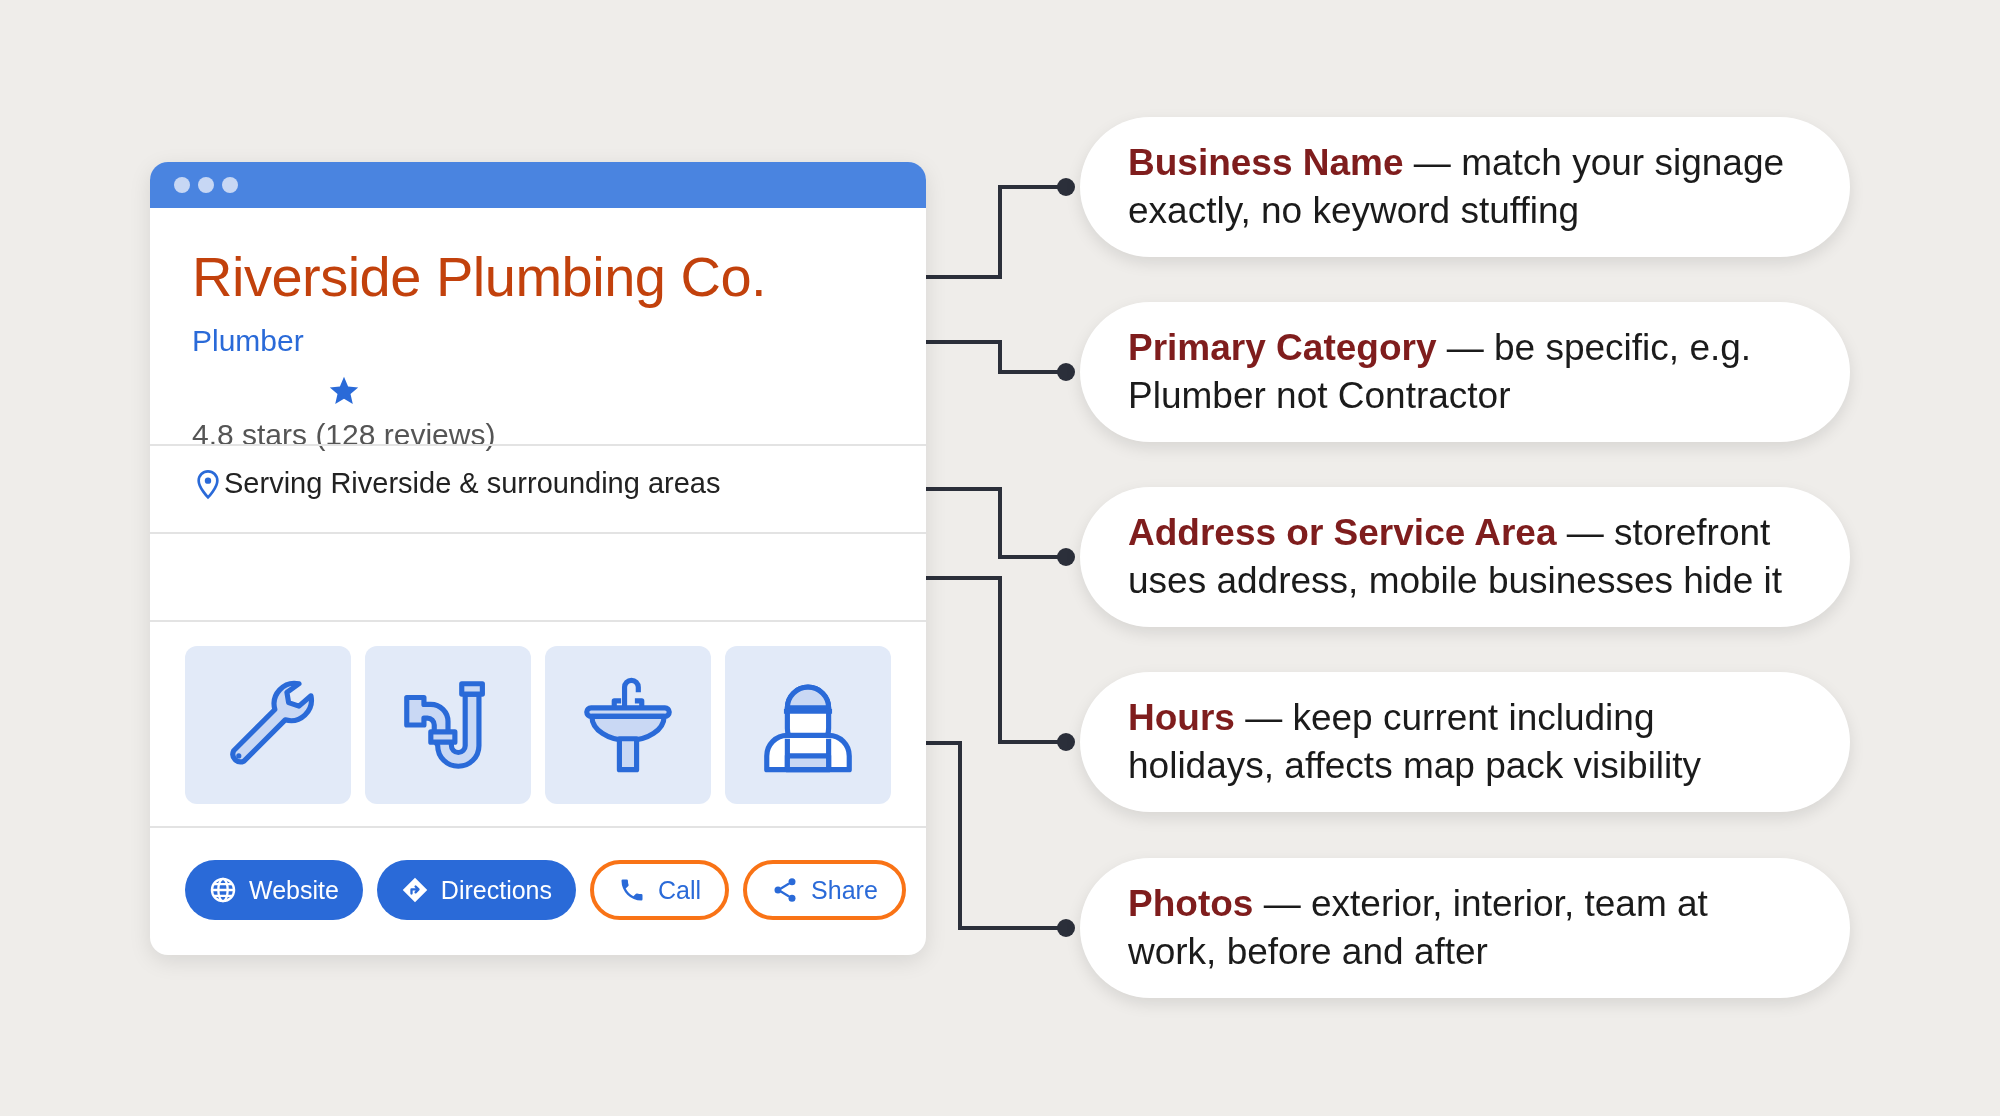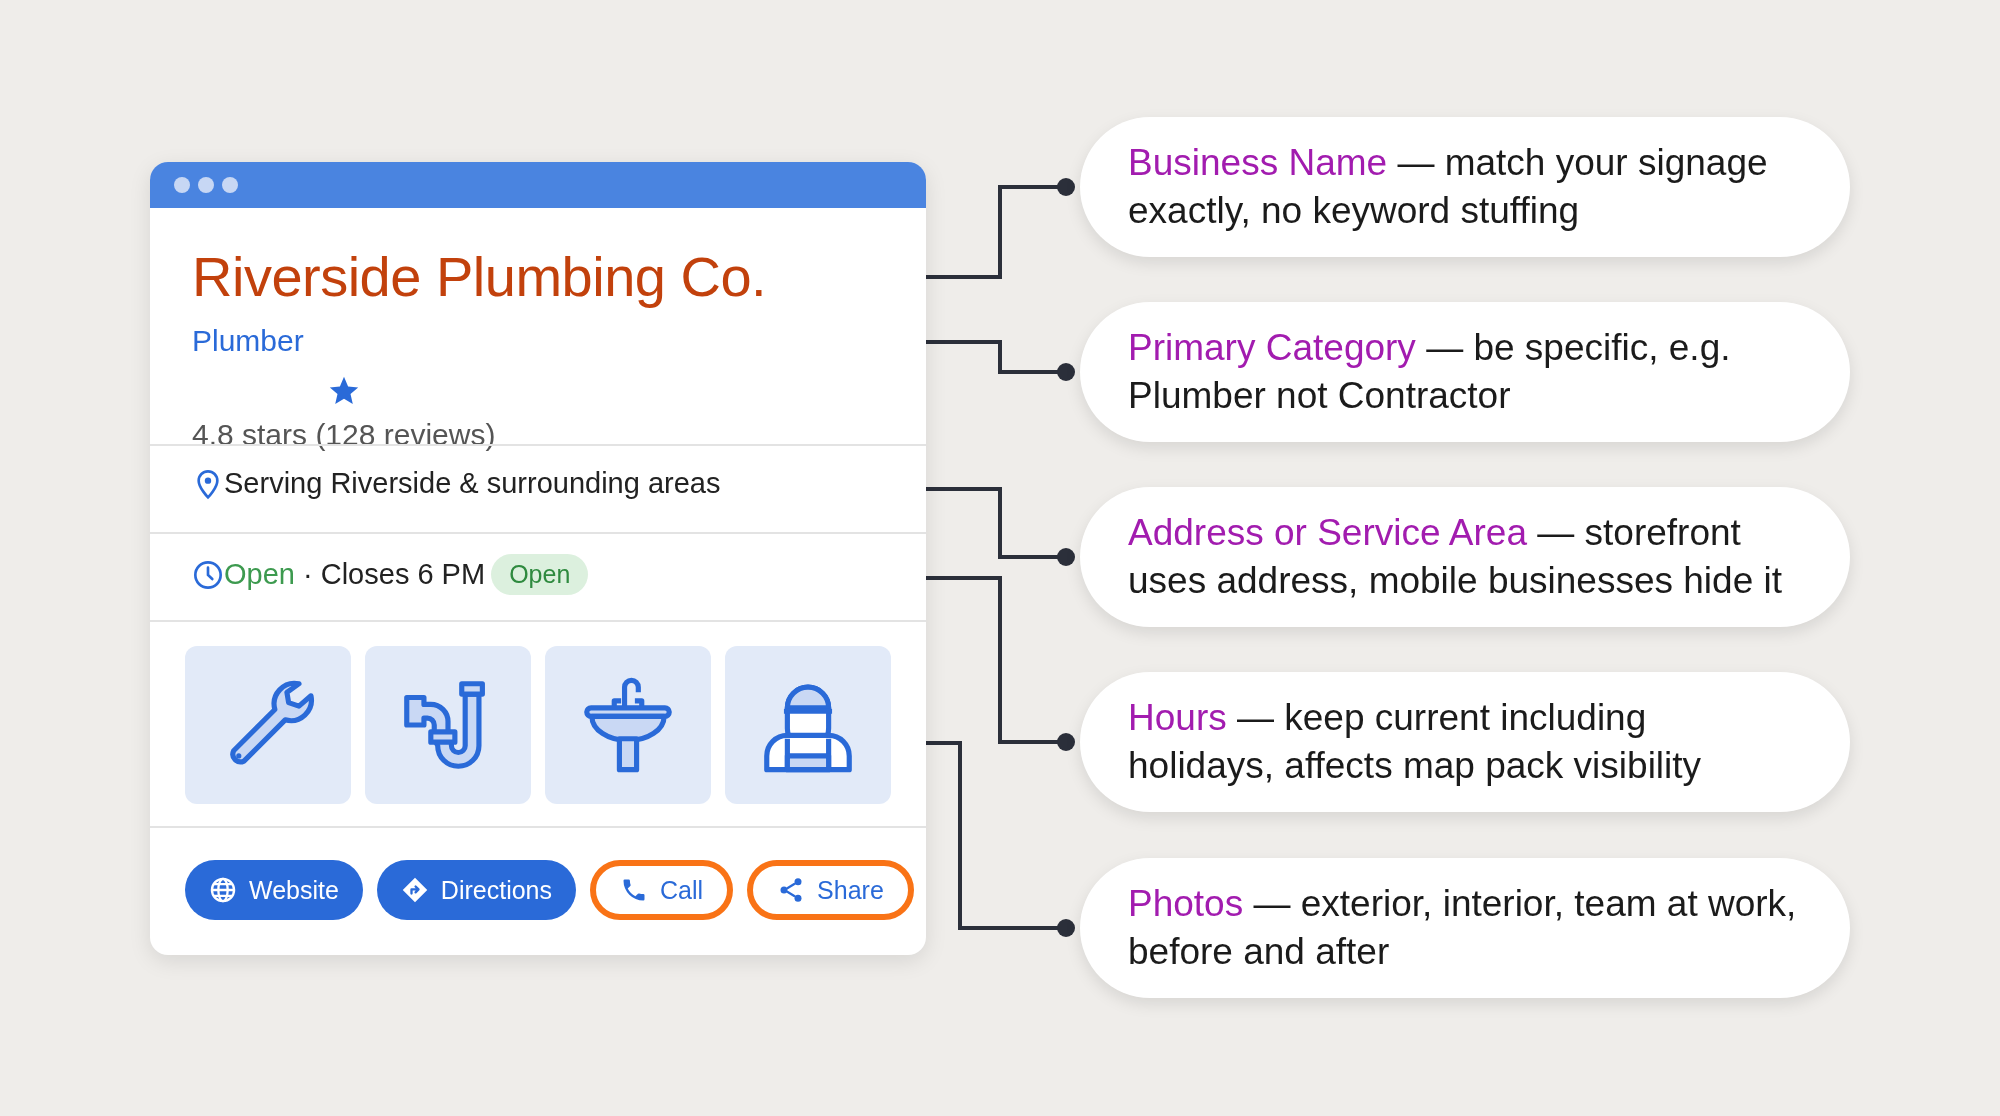--- a/index.html
+++ b/index.html
@@ -23,24 +23,24 @@
   .badge { background: #dcf0de; color: #2f8a3f; border-radius: 22px; padding: 6px 18px; font-size: 25px; margin-left: 6px; }
 
   .photos { position: absolute; left: 35px; top: 484px; display: flex; gap: 14px; }
   .photo { width: 166px; height: 158px; background: #e2eaf8; border-radius: 12px; display: flex; align-items: center; justify-content: center; }
   .photo svg { width: 110px; height: 110px; }
 
   .actions { position: absolute; left: 35px; top: 698px; display: flex; gap: 14px; }
   .btn { height: 60px; border-radius: 30px; display: flex; align-items: center; gap: 12px; padding: 0 24px; font-size: 25px; }
   .btn svg { width: 28px; height: 28px; }
   .btn.filled { background: #2a6ad8; color: #fff; }
-  .btn.outline { background: #fff; color: #2a6ad8; border: 6px solid #f97316; }
+  .btn.outline { background: #fff; color: #2a6ad8; border: 4px solid #f97316; }
 
   .callout { position: absolute; left: 1080px; width: 770px; height: 140px; background: #fff; border-radius: 70px; box-shadow: 0 6px 16px rgba(0,0,0,0.10); padding: 22px 50px 0 48px; font-size: 37px; line-height: 48px; color: #1b1b1b; }
-  .callout b { font-weight: 400; color: #a21caf; }
+  .callout b { font-weight: 700; color: #7f1d1d; }
 
   svg.connectors { position: absolute; left: 0; top: 0; width: 2000px; height: 1116px; pointer-events: none; }
 </style>
 </head>
 <body>
 
 <svg class="connectors" viewBox="0 0 2000 1116">
   <g stroke="#2b2f3a" stroke-width="4" fill="none">
     <polyline points="848,277 1000,277 1000,187 1066,187"></polyline>
     <polyline points="337,342 1000,342 1000,372 1066,372"></polyline>
@@ -83,28 +83,20 @@
   <div class="row" style="top:305px">
     <svg viewBox="0 0 24 24">
         <path fill="none" stroke="#2a6ad8" stroke-width="2" d="M12 22s7-7.2 7-12.5A7 7 0 0 0 5 9.5C5 14.8 12 22 12 22z"></path>
         <circle cx="12" cy="9.5" r="2.4" fill="#2a6ad8"></circle>
       </svg>
     <span>Serving Riverside &amp; surrounding areas</span>
   </div>
 
   <div class="divider" style="top:370px"></div>
 
-  <div class="row" style="top:392px">
-    <svg viewBox="0 0 24 24">
-        <circle cx="12" cy="12" r="9.5" fill="none" stroke="#2a6ad8" stroke-width="2"></circle>
-        <path d="M12 6.5V12l3.2 3" fill="none" stroke="#2a6ad8" stroke-width="2" stroke-linecap="round"></path>
-      </svg>
-    <span><span class="open-text">Open</span><span> · </span><span>Closes 6 PM</span></span>
-    <span class="badge">Open</span>
-  </div>
 
   <div class="divider" style="top:458px"></div>
 
   <div class="photos">
     <div class="photo">
       <svg viewBox="0 0 64 64">
           <path d="M50 8a12 12 0 0 0-14 15L12 47a4.5 4.5 0 0 0 6 6l24-24a12 12 0 0 0 15-14l-7 6-6-2-1-6z" fill="#c9d8f4" stroke="#2a6ad8" stroke-width="3" stroke-linejoin="round"></path>
           <circle cx="15" cy="50" r="1.5" fill="#2a6ad8"></circle>
         </svg>
     </div>

